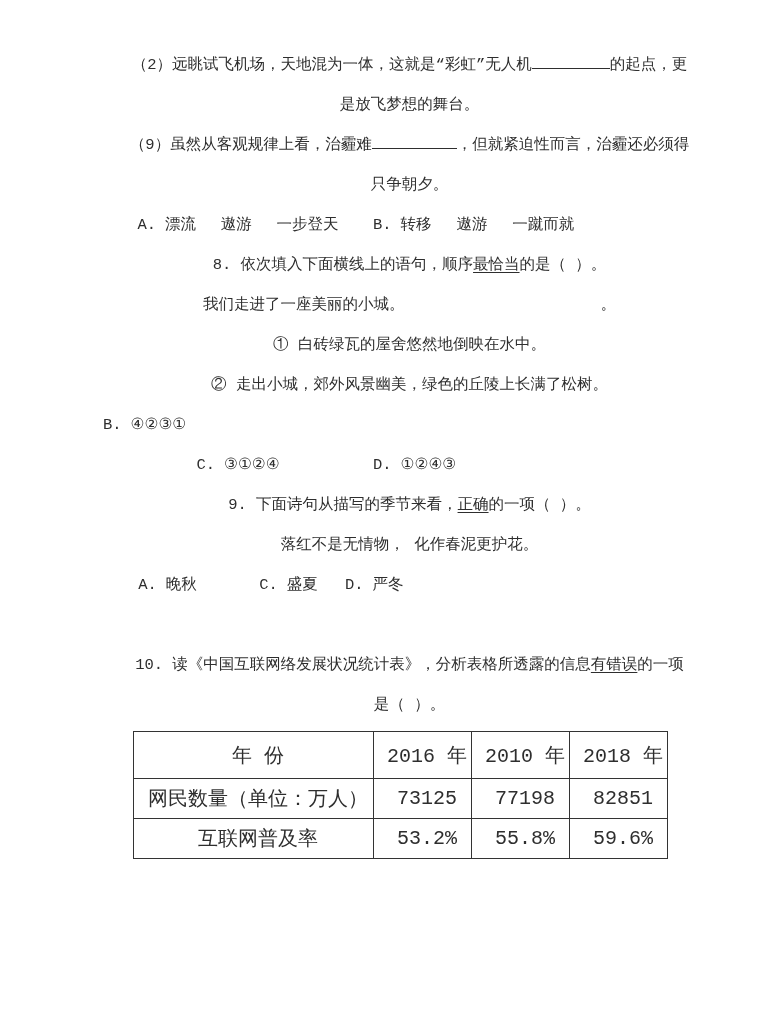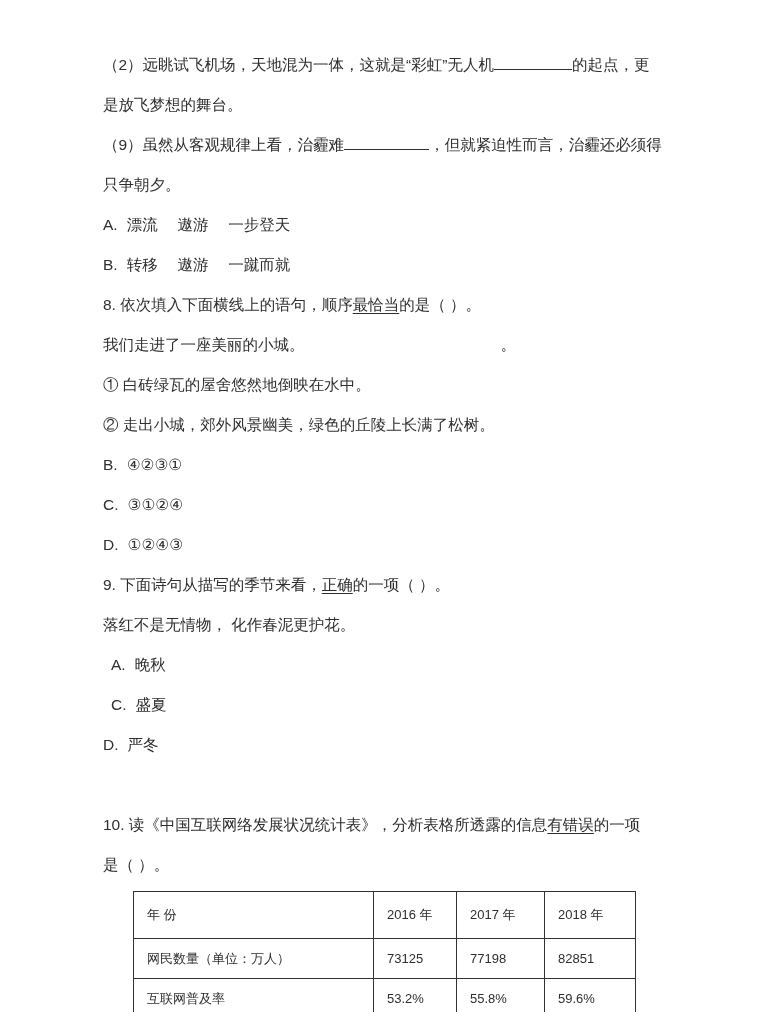--- a/index.html
+++ b/index.html
@@ -1,55 +1,56 @@
 <!DOCTYPE html>
 <html><head>
 <meta charset="utf-8">
 <style>
   html,body { margin:0; padding:0; background:#ffffff; }
   .page {
     position:relative;
     width:772px; height:1012px;
     background:#ffffff;
     color:#2e2e2e;
-    font-family:Liberation Sans, sans-serif;
+    font-family:Liberation Mono, monospace;
     overflow:hidden;
+    text-align:center;
   }
   .content {
     padding:45px 56px 0 103px;
     font-size:15.5px;
     line-height:40px;
   }
   .line { white-space:pre; }
   .u { text-decoration:underline; text-underline-offset:3px; }
   .blank {
     display:inline-block;
     border-bottom:1px solid #2e2e2e;
     height:1em;
     vertical-align:baseline;
   }
   .blank-b2 { width:78px; }
   .blank-b3 { width:85px; }
   .answer-space { display:inline-block; width:196px; }
-  .optrow { display:flex; white-space:pre;flex-direction:column; }
+  .optrow { display:flex; white-space:pre; }
   .opt { white-space:pre; }
   .opt-2col { width:270px; }
   .opt-4col { width:113px;margin-left:8px; }
   .opt-label { margin-right:9px; }
   .gap-line { height:40px; }
   table.stats {
     border-collapse:collapse;
     table-layout:fixed;
     margin:6px 0 0 30px;
     line-height:normal;
   }
   table.stats td {
     border:1.5px solid #333333;
     padding:0 4px 0 13px;
-    font-size:13px;
+    font-size:20px;
     vertical-align:middle;
     white-space:pre;
   }
   tr.hdr-row td { height:46px; }
   tr.data-row td { height:39px; }
   .col-label { width:240px; }
   .col-y1 { width:83px; }
   .col-y2 { width:88px; }
   .col-y3 { width:91px; }
 </style>
@@ -102,21 +103,21 @@
       <colgroup>
         <col class="col-label">
           <col class="col-y1">
           <col class="col-y2">
           <col class="col-y3">
       </colgroup>
       <tbody>
         <tr class="hdr-row">
           <td>年 份</td>
           <td>2016 年</td>
-          <td>2017 年</td>
+          <td>2010 年</td>
           <td>2018 年</td>
         </tr>
         <tr class="data-row">
           <td>网民数量（单位：万人）</td>
           <td>73125</td>
           <td>77198</td>
           <td>82851</td>
         </tr>
         <tr class="data-row">
           <td>互联网普及率</td>

